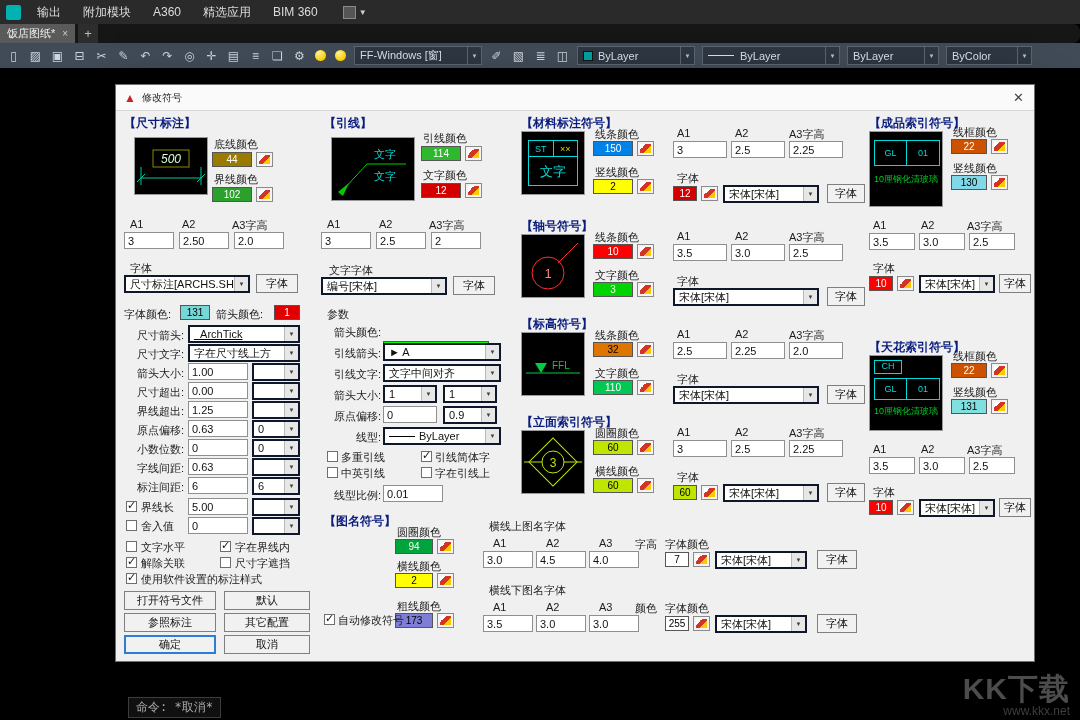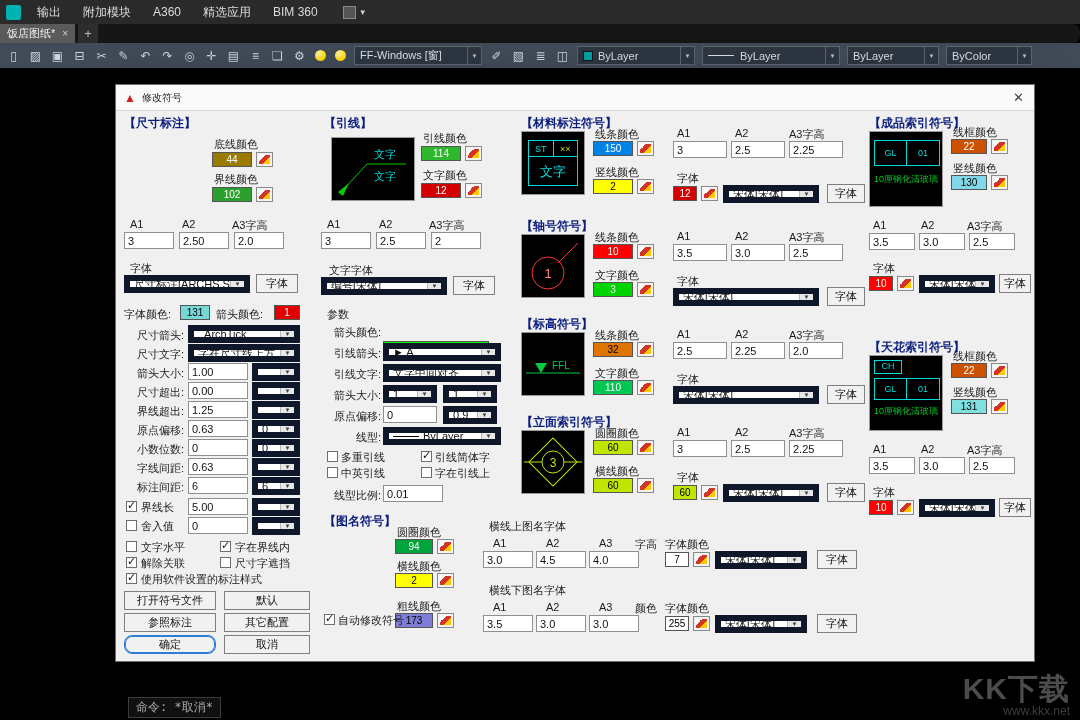--- a/index.html
+++ b/index.html
@@ -33,21 +33,21 @@
   .dlg-title { position:absolute; left:0; top:0; right:0; height:26px; background:#fafafa; border-bottom:1px solid #d7d7d7; display:flex; align-items:center; padding:0 8px; }
   .dlg-logo { color:#cc2222; font-size:12px; margin-right:6px; }
   .dlg-name { font-size:10px; color:#222; }
   .dlg-close { position:absolute; right:10px; top:5px; font-size:13px; color:#444; cursor:default; }
 
   .sec { position:absolute; }
   .heading { position:absolute; font-size:12px; font-weight:bold; color:#0a1d7e; white-space:nowrap; }
   .lbl { position:absolute; font-size:11px; color:#1d1d1d; white-space:nowrap; }
   .rlbl { position:absolute; width:60px; text-align:right; font-size:11px; color:#1d1d1d; white-space:nowrap; }
   .tinput { position:absolute; height:17px; border:1px solid #8f8f8f; background:#fff; font-size:11px; padding:0 3px; color:#111; font-family:inherit; }
-  .combo { position:absolute; height:18px; border:6px solid #0f172a; background:#fff; display:flex; align-items:center; padding:0 16px 0 4px; overflow:hidden; }
+  .combo { position:absolute; height:18px; border:2px solid #0f172a; background:#fff; display:flex; align-items:center; padding:0 16px 0 4px; overflow:hidden; }
   .combo .cval { font-size:11px; color:#111; white-space:nowrap; }
   .combo .car { position:absolute; right:0; top:0; bottom:0; width:14px; background:#e7e7e7; border-left:1px solid #b8b8b8; display:flex; align-items:center; justify-content:center; }
   .combo .car::after { content:"▼"; font-size:6px; color:#404040; }
   .swatch { position:absolute; height:15px; border:1px solid #555; font-size:10px; display:flex; align-items:center; justify-content:center; overflow:hidden; }
   .pick { position:absolute; width:17px; height:15px; border:1px solid #8a8a8a; background:#f4f4f4; }
   .pick::after { content:""; position:absolute; inset:2px; background:linear-gradient(135deg,#ffffff 0 30%,#d33426 30% 62%,#ffc800 62% 100%); }
   .cb { position:absolute; width:11px; height:11px; border:1px solid #6e6e6e; background:#fff; }
   .cb.checked::after { content:"✓"; position:absolute; left:0; top:-3px; font-size:11px; font-weight:bold; color:#141414; }
   .btn { position:absolute; height:19px; background:#f1f1f1; border:1px solid #7f7f7f; font-size:11px; color:#111; font-family:inherit; display:flex; align-items:center; justify-content:center; }
   .btn.focus { border:1px solid #2d7dd6; box-shadow:inset 0 0 0 1px #2d7dd6; }
@@ -134,20 +134,31 @@
 
 <div class="dialog">
   <div class="dlg-title">
     <span class="dlg-logo">▲</span>
     <span class="dlg-name">修改符号</span>
     <span class="dlg-close">✕</span>
   </div>
 
   <div class="sec" style="left:8px;top:30px;width:196px;height:542px;">
     <div class="heading" style="left:0;top:0;">【尺寸标注】</div>
+    <div class="preview" style="left:10px;top:22px;width:74px;height:58px;">
+      <svg width="72" height="56">
+        <line x1="6" y1="40" x2="66" y2="40" stroke="#00c8a0"></line>
+        <line x1="6" y1="47" x2="6" y2="29" stroke="#00c8a0"></line>
+        <line x1="66" y1="47" x2="66" y2="29" stroke="#00c8a0"></line>
+        <line x1="2" y1="44" x2="10" y2="36" stroke="#00c8a0"></line>
+        <line x1="62" y1="44" x2="70" y2="36" stroke="#00c8a0"></line>
+        <rect x="18" y="12" width="36" height="17" fill="none" stroke="#8a8a00"></rect>
+        <text x="36" y="25" fill="#d8ffd8" font-size="12" text-anchor="middle" font-style="italic">500</text>
+      </svg>
+    </div>
     <span class="lbl" style="left:90px;top:22px;">底线颜色</span>
     <span class="swatch" style="left: 88px; top: 37px; width: 40px; background: rgb(154, 123, 0); color: rgb(255, 255, 255);">44</span>
     <span class="pick" style="left:132px;top:37px;"></span>
     <span class="lbl" style="left:90px;top:57px;">界线颜色</span>
     <span class="swatch" style="left: 88px; top: 72px; width: 40px; background: rgb(44, 160, 44); color: rgb(255, 255, 255);">102</span>
     <span class="pick" style="left:132px;top:72px;"></span>
 
     <span class="lbl" style="left:6px;top:103px;">A1</span>
     <span class="lbl" style="left:58px;top:103px;">A2</span>
     <span class="lbl" style="left:108px;top:103px;">A3字高</span>
@@ -253,21 +264,21 @@
     <span class="cb" style="left:96px;top:442px;"></span>
     <span class="lbl" style="left:111px;top:441px;">尺寸字遮挡</span>
 
     <span class="cb checked" style="left:2px;top:458px;"></span>
     <span class="lbl" style="left:17px;top:457px;">使用软件设置的标注样式</span>
 
     <button class="btn" style="left:0;top:476px;width:92px;">打开符号文件</button>
     <button class="btn" style="left:100px;top:476px;width:86px;">默认</button>
     <button class="btn" style="left:0;top:498px;width:92px;">参照标注</button>
     <button class="btn" style="left:100px;top:498px;width:86px;">其它配置</button>
-    <button class="btn focus" style="left:0;top:520px;width:92px;border-radius:8px;">确定</button>
+    <button class="btn focus" style="left:0;top:520px;width:92px;">确定</button>
     <button class="btn" style="left:100px;top:520px;width:86px;">取消</button>
   </div>
 
   <div class="sec" style="left:205px;top:30px;width:196px;height:396px;">
     <div class="heading" style="left:3px;top:0;">【引线】</div>
     <div class="preview" style="left:10px;top:22px;width:84px;height:64px;">
       <svg width="82" height="62">
         <polygon points="6,54 17,45 11,58" fill="#00cc00"></polygon>
         <polyline points="11,52 35,26 74,26" fill="none" stroke="#00cc00"></polyline>
         <text x="42" y="20" fill="#00d8d8" font-size="11">文字</text>

